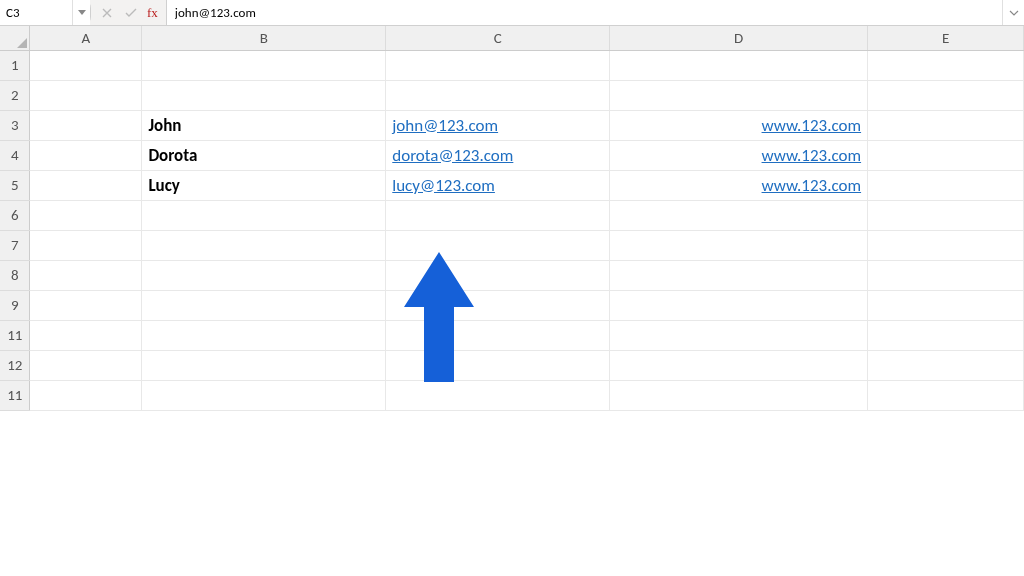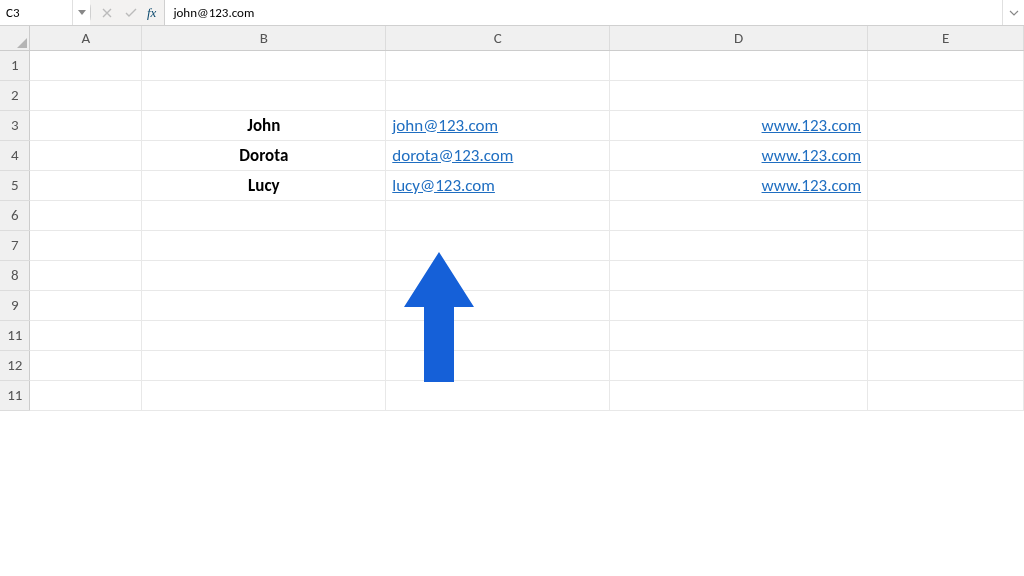--- a/index.html
+++ b/index.html
@@ -55,24 +55,23 @@
     width: 24px;
     height: 100%;
     display: flex;
     align-items: center;
     justify-content: center;
     color: #888;
     font-size: 12px;
   }
   .fx-btn.disabled { color: #bbb; }
   .fx-label {
-    font-style: italic;
     font-family: "Times New Roman", serif;
     font-size: 13px;
-    color: #0c4a6e;
+    color: #b91c1c;
     padding: 0 4px;
   }
   .formula-input {
     flex: 1;
     border: none;
     background: #fff;
     padding: 0 8px;
     font-size: 13px;
     font-family: inherit;
     outline: none;
@@ -140,21 +139,20 @@
   .hdr {
     background: #1560d8;
     color: #fff;
     font-weight: bold;
     text-align: center;
     border: 1px solid #2b3a57;
   }
   .dataL {
     border-left: 1px solid #9aa0a6;
     border-bottom: 1px solid #9aa0a6;
-    text-align: center;
     font-weight: bold;
   }
   .dataM {
     border-left: 1px solid #9aa0a6;
     border-bottom: 1px solid #9aa0a6;
   }
   .dataR {
     border-left: 1px solid #9aa0a6;
     border-right: 1px solid #9aa0a6;
     border-bottom: 1px solid #9aa0a6;

